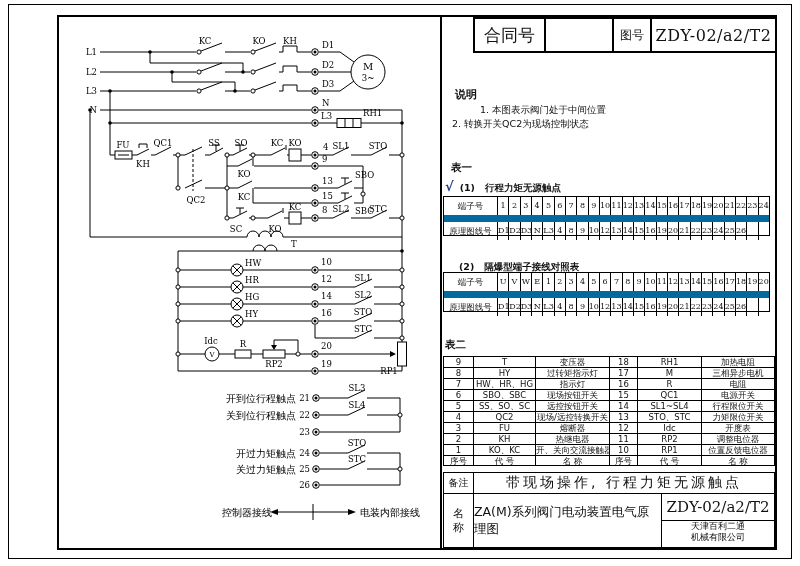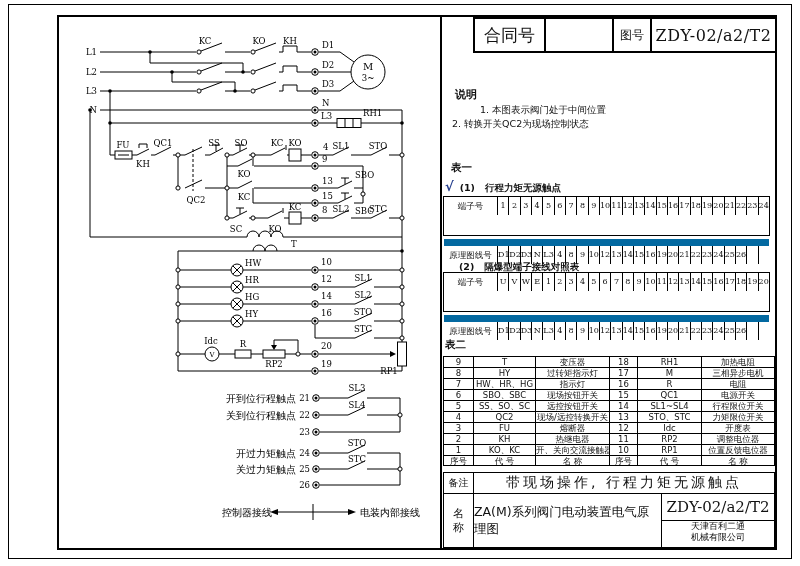--- a/index.html
+++ b/index.html
@@ -19,21 +19,21 @@
   #tb-drawing-no{width:123px;font-size:16px;font-family:"DejaVu Serif",serif;letter-spacing:0.5px;}
 
   .note-head{font-size:11px;font-weight:bold;}
   .note-line{font-size:9.5px;}
   .tbl-head{font-size:10.5px;font-weight:bold;}
   .sub-line{font-size:9.5px;font-weight:bold;}
   .check{color:#27408f;font-size:13px;font-weight:bold;margin-right:6px;}
   .sub-idx{margin-right:10px;}
 
   
-  .ttable{border:1.5px solid #000;display:flex;flex-direction:column;box-sizing:border-box;background:#fff;gap:24px;}
+  .ttable{border:1.5px solid #000;display:flex;flex-direction:column;box-sizing:border-box;background:#fff;}
   .ttable .trow{flex:1;display:flex;}
   .ttable .trow + .trow{border-top:7px solid #0369a1;}
   .ttable .tlabel{width:53px;text-align:center;font-size:8.5px;line-height:18px;overflow:hidden;}
   .ttable .tcells{flex:1;display:flex;}
   .ttable .tcells .gen-cell{flex:1;border-left:1px solid #000;text-align:center;font-size:8px;line-height:18px;overflow:hidden;font-family:"DejaVu Serif",serif;}
 
   
   #tableB{left:443px;top:356px;width:332px;height:110px;border:1.5px solid #000;display:flex;flex-direction:column;box-sizing:border-box;background:#fff;}
   #tableB .gen-row{flex:1;display:flex;}
   #tableB .gen-row + .gen-row{border-top:1px solid #000;}

